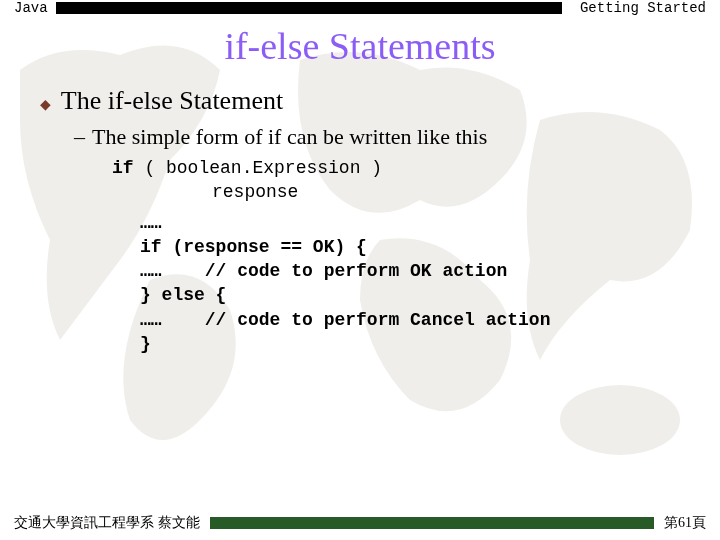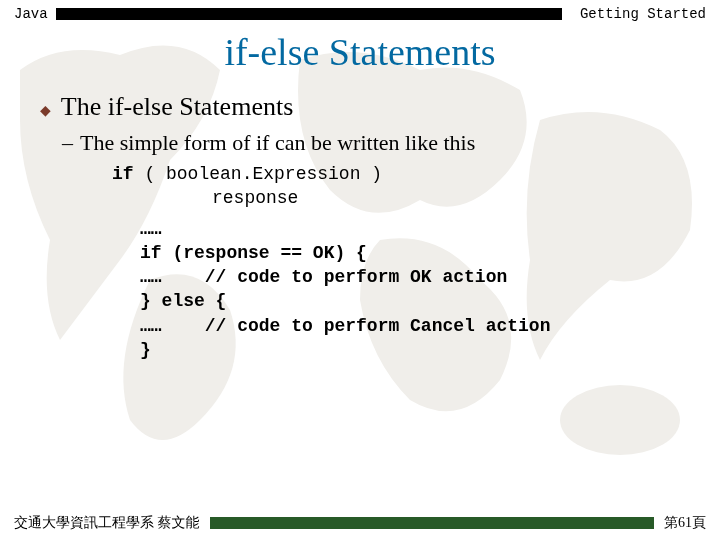--- a/index.html
+++ b/index.html
@@ -18,39 +18,39 @@
     z-index: 0;
     pointer-events: none;
   }
   .content {
     position: relative;
     z-index: 1;
   }
   .header {
     display: flex;
     align-items: center;
-    padding: 6px 14px 0 14px;
+    padding: 0 14px 0 14px;
     font-family: "Courier New", monospace;
     font-size: 14px;
     color: #000;
   }
   .header .left { flex: 0 0 auto; }
   .header .bar {
     flex: 1;
     height: 12px;
     background: #000;
     margin: 0 8px;
   }
   .header .right { flex: 0 0 auto; margin-left: 10px; }
   .title {
     text-align: center;
     font-size: 38px;
     margin-top: 8px;
     margin-bottom: 18px;
-    color: #0369a1;
+    color: #8b5cf6;
   }
   .body {
     padding: 0 40px;
     font-size: 22px;
     color: #000;
   }
   .lvl1 {
     display: flex;
     align-items: baseline;
     margin-bottom: 8px;
@@ -59,21 +59,21 @@
     font-size: 14px;
     color: #7a3a2a;
     margin-right: 10px;
     line-height: 22px;
     padding-top: 6px;
   }
   .lvl1 .txt {
     font-size: 26px;
   }
   .lvl2 {
-    margin-left: 22px;
+    margin-left: 34px;
     font-size: 22px;
     margin-top: 6px;
   }
   .lvl2 .dash {
     display: inline-block;
     width: 18px;
   }
   .code1 {
     font-family: "Courier New", monospace;
     font-size: 18px;
@@ -98,21 +98,21 @@
     bottom: 8px;
     left: 0;
     right: 0;
     display: flex;
     align-items: center;
     padding: 0 14px;
     font-size: 14px;
   }
   .footer .left {
     flex: 0 0 auto;
-    font-family: Liberation Serif, serif;
+    font-family: Liberation Sans, sans-serif;
   }
   .footer .bar {
     flex: 1;
     height: 12px;
     background: #285a28;
     margin: 0 10px;
   }
   .footer .right {
     flex: 0 0 auto;
     font-family: Liberation Serif, serif;
@@ -137,21 +137,21 @@
     <span class="left">Java</span>
     <div class="bar"></div>
     <span class="right">Getting Started</span>
   </div>
 
   <div class="title">if-else Statements</div>
 
   <div class="body">
     <div class="lvl1">
       <span class="bullet">◆</span>
-      <span class="txt">The if-else Statements</span>
+      <span class="txt">The if-else Statement</span>
     </div>
 
     <div class="lvl2">
       <span class="dash">–</span><span>The simple form of if can be written like this</span>
     </div>
 
     <div class="code1">
       <div><span class="kw">if</span><span>  ( boolean.Expression )</span></div>
       <div class="line2">response</div>
     </div>

